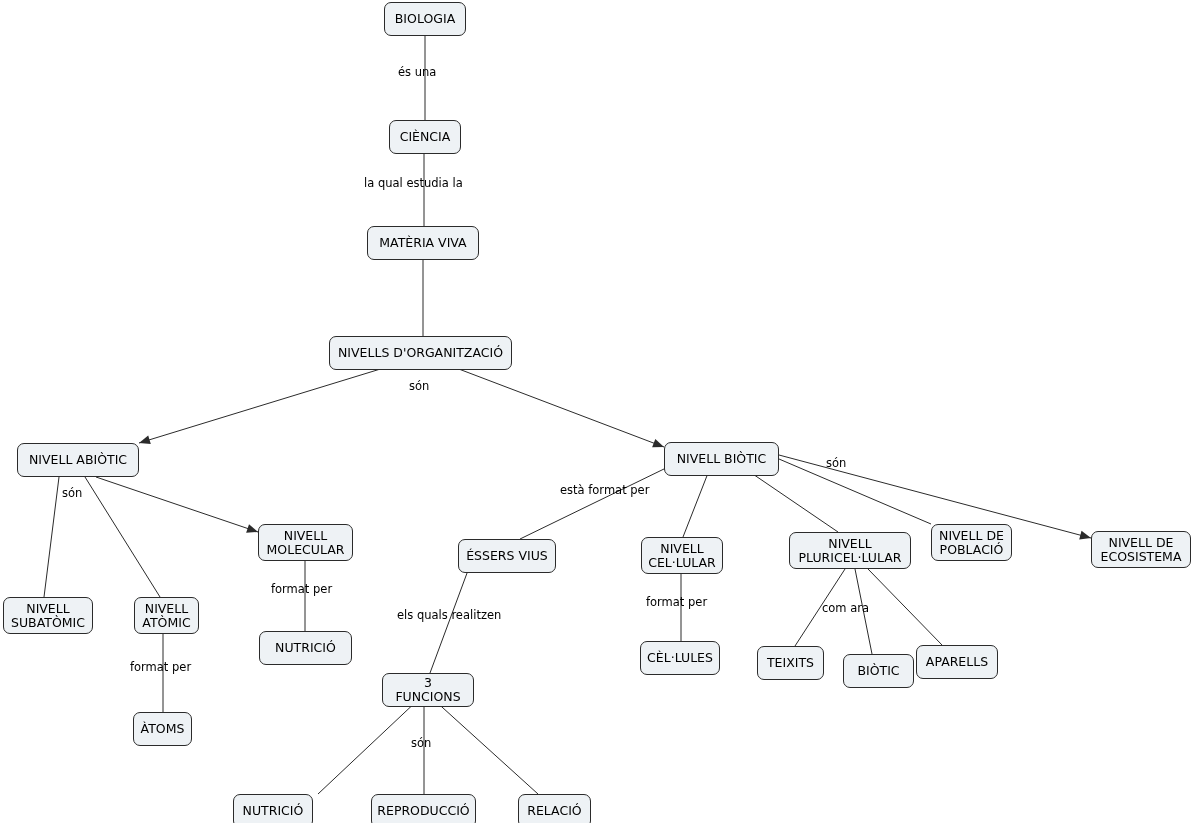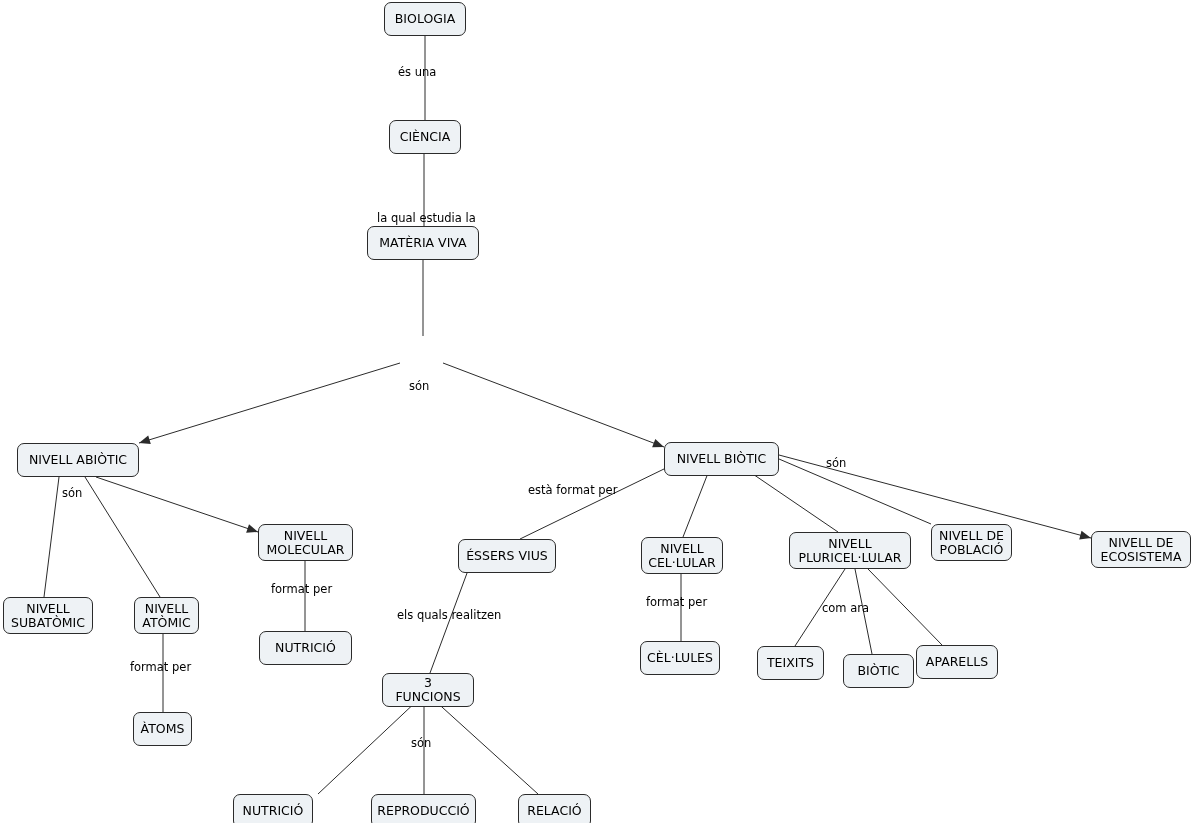--- a/index.html
+++ b/index.html
@@ -77,20 +77,21 @@
       <path d="M 779 455 L 1091 538" stroke="#2b2b2b" stroke-width="1" fill="none"></path>
       <polygon points="1091,538 1079.2128419346418,539.5208237051875 1081.5266001989494,530.8233227598384" fill="#2b2b2b"></polygon>
       <path d="M 681 574 L 681 641" stroke="#2b2b2b" stroke-width="1" fill="none"></path>
       <path d="M 845 569 L 795 646" stroke="#2b2b2b" stroke-width="1" fill="none"></path>
       <path d="M 855 569 L 872 654" stroke="#2b2b2b" stroke-width="1" fill="none"></path>
       <path d="M 868 569 L 942 645" stroke="#2b2b2b" stroke-width="1" fill="none"></path>
     </svg>
 <div class="node" style="left: 384px; top: 2px; width: 82px; height: 25px;">BIOLOGIA</div>
     <div class="node" style="left: 389px; top: 120px; width: 72px; height: 25px;">CIÈNCIA</div>
     <div class="node" style="left: 367px; top: 226px; width: 112px; height: 25px;">MATÈRIA VIVA</div>
+    <div class="node" style="left: 329px; top: 336px; width: 183px; height: 27px;">NIVELLS D'ORGANITZACIÓ</div>
     <div class="node" style="left: 17px; top: 443px; width: 122px; height: 26px;">NIVELL ABIÒTIC</div>
     <div class="node" style="left: 664px; top: 442px; width: 115px; height: 26px;">NIVELL BIÒTIC</div>
     <div class="node" style="left: 258px; top: 524px; width: 95px; height: 37px;">NIVELL
 MOLECULAR</div>
     <div class="node" style="left: 3px; top: 597px; width: 90px; height: 37px;">NIVELL
 SUBATÒMIC</div>
     <div class="node" style="left: 134px; top: 597px; width: 65px; height: 37px;">NIVELL
 ATÒMIC</div>
     <div class="node" style="left: 259px; top: 631px; width: 93px; height: 25px;">NUTRICIÓ</div>
     <div class="node" style="left: 133px; top: 712px; width: 59px; height: 25px;">ÀTOMS</div>
@@ -105,24 +106,24 @@
 PLURICEL·LULAR</div>
     <div class="node" style="left: 931px; top: 524px; width: 81px; height: 37px;">NIVELL DE
 POBLACIÓ</div>
     <div class="node" style="left: 1091px; top: 531px; width: 100px; height: 37px;">NIVELL DE
 ECOSISTEMA</div>
     <div class="node" style="left: 640px; top: 641px; width: 80px; height: 25px;">CÈL·LULES</div>
     <div class="node" style="left: 757px; top: 646px; width: 67px; height: 25px;">TEIXITS</div>
     <div class="node" style="left: 843px; top: 654px; width: 71px; height: 25px;">BIÒTIC</div>
     <div class="node" style="left: 916px; top: 645px; width: 82px; height: 31px;">APARELLS</div>
     <div class="link-label" style="left: 398px; top: 66px; width: 56px;">és una</div>
-    <div class="link-label" style="left: 377px; top: 177px; width: 112px; margin-top: 35px;">la qual estudia la</div>
+    <div class="link-label" style="left: 364px; top: 177px; width: 112px;">la qual estudia la</div>
     <div class="link-label" style="left: 409px; top: 380px; width: 30px;">són</div>
     <div class="link-label" style="left: 62px; top: 487px; width: 30px;">són</div>
     <div class="link-label" style="left: 826px; top: 457px; width: 30px;">són</div>
-    <div class="link-label" style="left: 528px; top: 484px; width: 100px;">està format per</div>
+    <div class="link-label" style="left: 560px; top: 484px; width: 100px;">està format per</div>
     <div class="link-label" style="left: 271px; top: 583px; width: 68px;">format per</div>
     <div class="link-label" style="left: 130px; top: 661px; width: 68px;">format per</div>
     <div class="link-label" style="left: 397px; top: 609px; width: 115px;">els quals realitzen</div>
     <div class="link-label" style="left: 411px; top: 737px; width: 30px;">són</div>
     <div class="link-label" style="left: 646px; top: 596px; width: 68px;">format per</div>
     <div class="link-label" style="left: 822px; top: 602px; width: 56px;">com ara</div>
   </div>
 
 </body></html>

